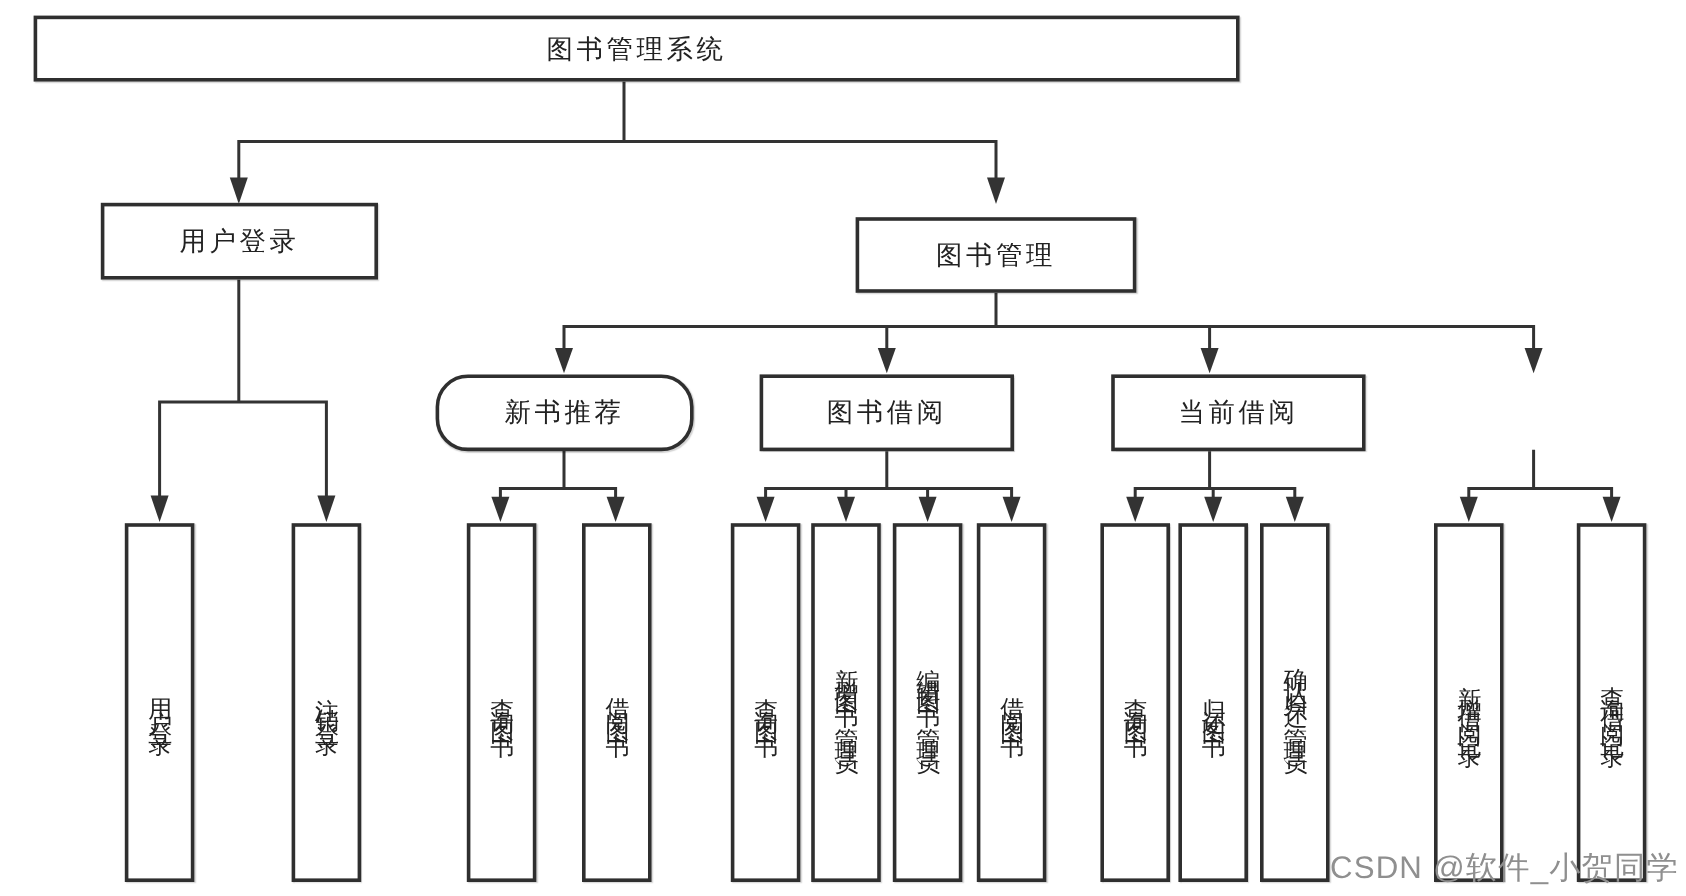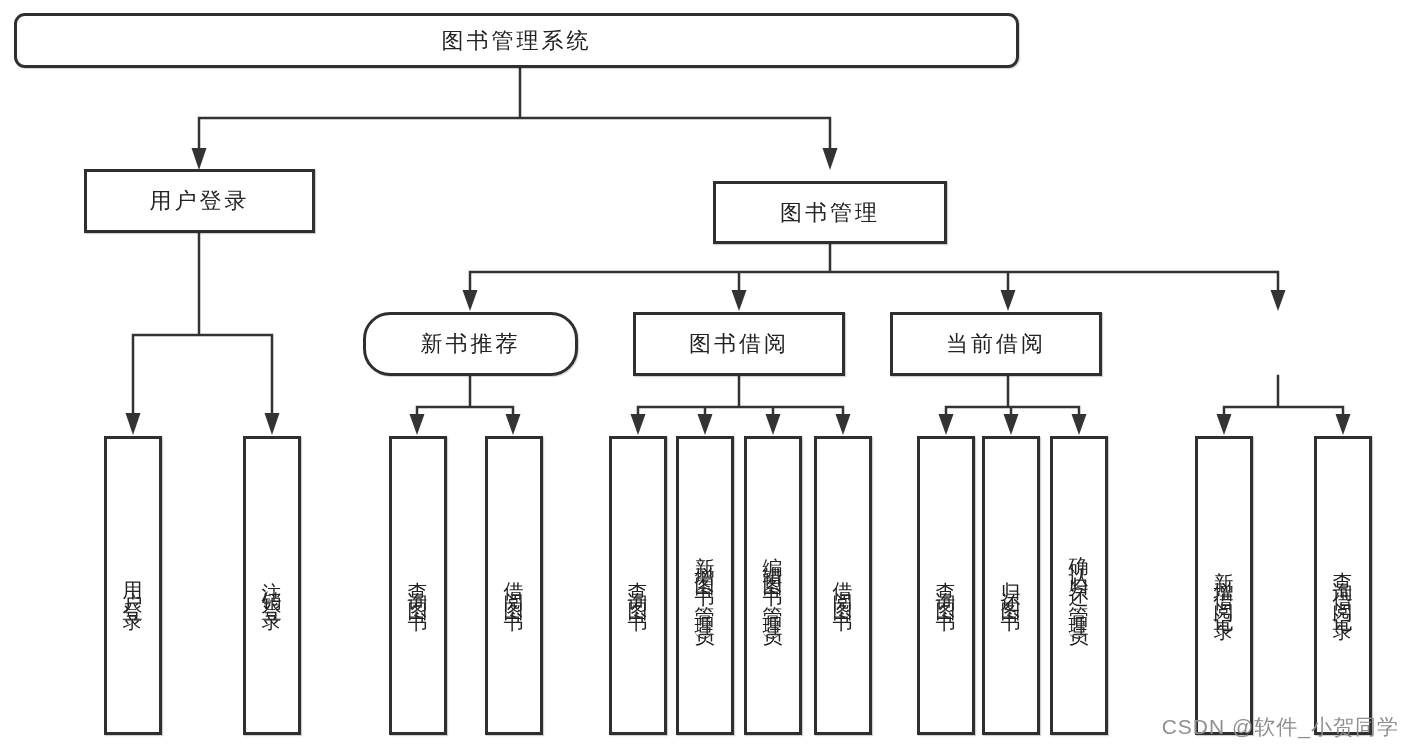--- a/index.html
+++ b/index.html
@@ -40,38 +40,38 @@
   }
   .node.vert .label{
     writing-mode:vertical-rl;
     text-orientation:mixed;
     font-size:20px;
     line-height:1;
     letter-spacing:10px;
     white-space:nowrap;
   }
   
-  .n-root {left:14px;  top:13px;  width:1005px; height:55px;border-radius:11px;}
+  .n-root {left:28px;  top:13px;  width:1005px; height:55px;}
   .n-l2a  {left:84px;  top:169px; width:231px;  height:64px;}
   .n-l2b  {left:713px; top:181px; width:234px;  height:63px;}
   .n-l3a  {left:363px; top:312px; width:215px;  height:64px;border-radius:27px;}
   .n-l3b  {left:633px; top:312px; width:212px;  height:64px;}
-  .n-l3c  {left:890px; top:312px; width:212px;  height:64px;}
+  .n-l3c  {left:926px; top:312px; width:212px;  height:64px;}
   .n-l3d  {left:1171px;top:312px; width:214px;  height:64px;}
   .lvl4   {top:436px;  width:58px; height:299px;}
   .n-u1{left:104px;} .n-u2{left:243px;}
   .n-n1{left:389px;} .n-n2{left:485px;}
   .n-b1{left:609px;} .n-b2{left:676px;} .n-b3{left:744px;} .n-b4{left:814px;}
   .n-c1{left:917px;} .n-c2{left:982px;} .n-c3{left:1050px;}
   .n-r1{left:1195px;} .n-r2{left:1314px;}
   .watermark{
     position:absolute;
     right:6px;bottom:6px;
     z-index:2;
-    font-size:21px;
+    font-size:26px;
     letter-spacing:1px;
     color:var(--watermark);
     white-space:nowrap;
   }
   .edge{stroke:var(--line);stroke-width:2.5;fill:none;stroke-linecap:square;}
   .arrow{fill:var(--line);stroke:none;}
 </style>
 </head>
 <body>
 

